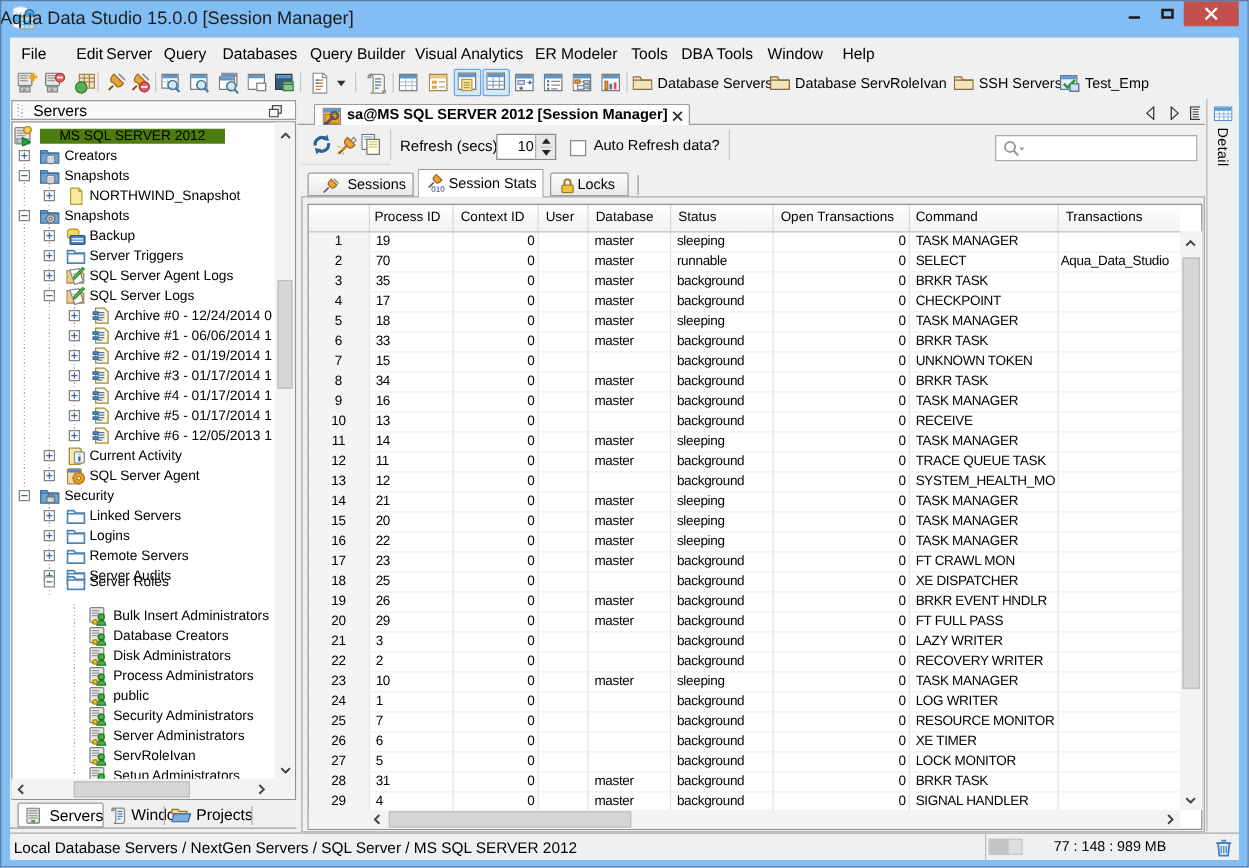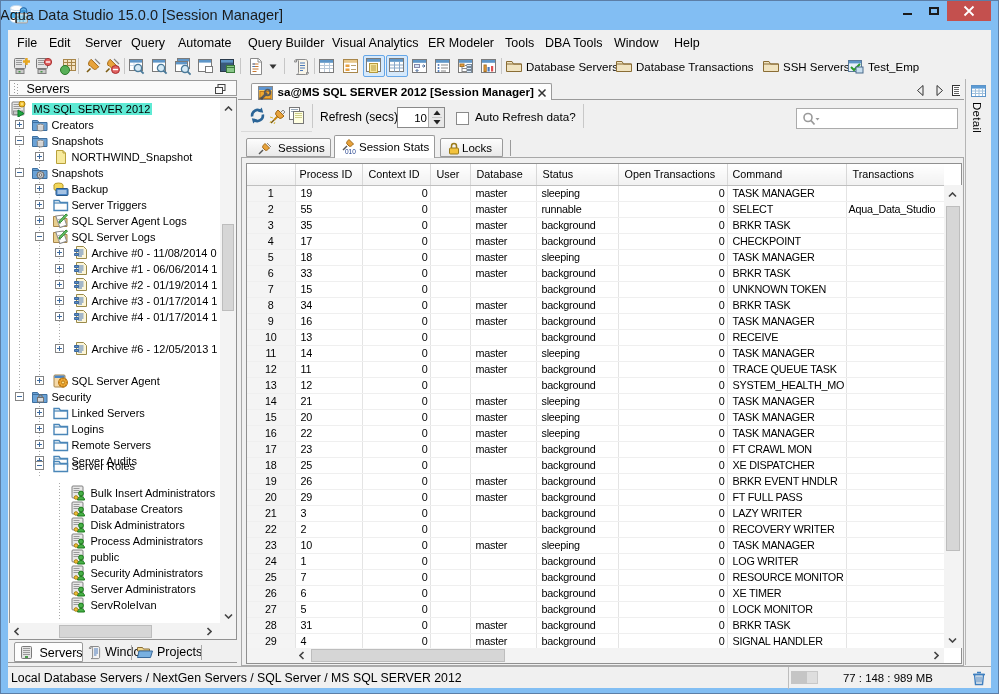--- a/index.html
+++ b/index.html
@@ -176,24 +176,24 @@
  <div id="minb"></div>
     <div id="maxb"></div>
  <div id="closebtn"><svg width="12" height="12" style="margin-top:4px">
         <path d="M1.5 1.5l9 9M10.5 1.5l-9 9" stroke="#fff" stroke-width="1.8"></path>
       </svg></div>
 </div>
 <div id="content"></div>
 
 <div id="menubar">
 <span style="left:9px">File</span>
-    <span style="left:41px">Edit</span>
+    <span style="left:53px">Edit</span>
     <span style="left:77px">Server</span>
     <span style="left:123px">Query</span>
-    <span style="left:170px">Automate</span>
+    <span style="left:170px">Databases</span>
     <span style="left:240px">Query Builder</span>
     <span style="left:324px">Visual Analytics</span>
     <span style="left:420px">ER Modeler</span>
     <span style="left:497px">Tools</span>
     <span style="left:537px">DBA Tools</span>
     <span style="left:606px">Window</span>
     <span style="left:666px">Help</span>
 </div>
 
 <div id="toolbar">
@@ -328,21 +328,21 @@
       <rect x="10" y="8" width="2.2" height="5.5" fill="#e05050"></rect>
     </svg>
 <div class="sep" style="left:501px"></div>
 <svg class="a" style="left:506px;top:58px" width="16" height="18" viewBox="0 0 16 18">
       <use href="#t-tfol"></use>
     </svg>
 <span class="lbl" style="left:526px">Database Servers</span>
 <svg class="a" style="left:616px;top:58px" width="16" height="18" viewBox="0 0 16 18">
       <use href="#t-tfol"></use>
     </svg>
-<span class="lbl" style="left:636px">Database Transactions</span>
+<span class="lbl" style="left:636px">Database ServRoleIvan</span>
 <svg class="a" style="left:763px;top:58px" width="16" height="18" viewBox="0 0 16 18">
       <use href="#t-tfol"></use>
     </svg>
 <span class="lbl" style="left:783px">SSH Servers</span>
 <svg class="a" style="left:848px;top:58px" width="16" height="18" viewBox="0 0 16 18">
       <rect x="0.5" y="2.5" width="13" height="11" fill="#e8f0f8" stroke="#5a7a9a"></rect>
       <rect x="1" y="3" width="12" height="2.4" fill="#5e96c8"></rect>
       <path d="M3 9l3 3 6-6" stroke="#2a9a2a" stroke-width="2" fill="none"></path>
       <rect x="8" y="9" width="7" height="6" fill="#c8dff0" stroke="#4a6a8a"></rect>
     </svg>
@@ -362,21 +362,21 @@
 <div class="dot" style="left:9px;top:18px;height:280px"></div>
 <div class="dot" style="left:29px;top:57px;height:226px"></div>
 <div class="dot" style="left:29px;top:305px;height:74px"></div>
 <div class="dot" style="left:49px;top:145px;height:106px"></div>
 <div class="dot" style="left:49px;top:385px;height:138px"></div>
 <div class="dot" style="left:29px;top:49px;height:10px"></div>
 <div class="trow" style="top:3px">
         <svg style="left:1px" width="17" height="16">
           <use href="#i-srv"></use>
         </svg>
-        <span style="left:24px;background:#5eead4;padding:0 2px;margin-left:-2px">MS SQL SERVER 2012</span>
+        <span style="left:24px;background:#4d7c0f;padding:0 16px;margin-left:-2px">MS SQL SERVER 2012</span>
       </div>
 <div class="trow" style="top:19px">
         <div class="eb p" style="left:5px;top:3px"></div>
         <svg style="left:22px" width="17" height="16">
           <use href="#i-dbf"></use>
         </svg>
         <span style="left:42px">Creators</span>
       </div>
 <div class="trow" style="top:35px">
         <div class="eb" style="left:5px;top:3px"></div>
@@ -425,21 +425,21 @@
         <svg style="left:43px" width="17" height="16">
           <use href="#i-log"></use>
         </svg>
         <span style="left:62px">SQL Server Logs</span>
       </div>
 <div class="trow" style="top:147px">
         <div class="eb p" style="left:45px;top:3px"></div>
         <svg style="left:63px" width="17" height="16">
           <use href="#i-arc"></use>
         </svg>
-        <span style="left:82px">Archive #0 - 11/08/2014 0</span>
+        <span style="left:82px">Archive #0 - 12/24/2014 0</span>
       </div>
 <div class="trow" style="top:163px">
         <div class="eb p" style="left:45px;top:3px"></div>
         <svg style="left:63px" width="17" height="16">
           <use href="#i-arc"></use>
         </svg>
         <span style="left:82px">Archive #1 - 06/06/2014 1</span>
       </div>
 <div class="trow" style="top:179px">
         <div class="eb p" style="left:45px;top:3px"></div>
@@ -455,27 +455,41 @@
         </svg>
         <span style="left:82px">Archive #3 - 01/17/2014 1</span>
       </div>
 <div class="trow" style="top:211px">
         <div class="eb p" style="left:45px;top:3px"></div>
         <svg style="left:63px" width="17" height="16">
           <use href="#i-arc"></use>
         </svg>
         <span style="left:82px">Archive #4 - 01/17/2014 1</span>
       </div>
+<div class="trow" style="top:227px">
+        <div class="eb p" style="left:45px;top:3px"></div>
+        <svg style="left:63px" width="17" height="16">
+          <use href="#i-arc"></use>
+        </svg>
+        <span style="left:82px">Archive #5 - 01/17/2014 1</span>
+      </div>
 <div class="trow" style="top:243px">
         <div class="eb p" style="left:45px;top:3px"></div>
         <svg style="left:63px" width="17" height="16">
           <use href="#i-arc"></use>
         </svg>
         <span style="left:82px">Archive #6 - 12/05/2013 1</span>
       </div>
+<div class="trow" style="top:259px">
+        <div class="eb p" style="left:25px;top:3px"></div>
+        <svg style="left:43px" width="17" height="16">
+          <use href="#i-act"></use>
+        </svg>
+        <span style="left:62px">Current Activity</span>
+      </div>
 <div class="trow" style="top:275px">
         <div class="eb p" style="left:25px;top:3px"></div>
         <svg style="left:43px" width="17" height="16">
           <use href="#i-agt"></use>
         </svg>
         <span style="left:62px">SQL Server Agent</span>
       </div>
 <div class="trow" style="top:307px">
         <div class="eb p" style="left:25px;top:3px"></div>
         <svg style="left:43px" width="17" height="16">
@@ -558,20 +572,26 @@
         <svg style="left:61px" width="17" height="16">
           <use href="#i-rol"></use>
         </svg>
         <span style="left:81px">Server Administrators</span>
       </div>
 <div class="trow" style="top:499px">
         <svg style="left:61px" width="17" height="16">
           <use href="#i-rol"></use>
         </svg>
         <span style="left:81px">ServRoleIvan</span>
+      </div>
+<div class="trow" style="top:515px">
+        <svg style="left:61px" width="17" height="16">
+          <use href="#i-rol"></use>
+        </svg>
+        <span style="left:81px">Setup Administrators</span>
       </div>
 </div>
 </div>
 
 <div id="rp"></div>
 <div id="etabline"></div>
 <div id="etab">
  <svg class="a" style="left:6px;top:2px" width="15" height="14">
       <rect x="0.5" y="0.5" width="14" height="13" fill="#f5c860" stroke="#888"></rect>
       <rect x="1" y="1" width="13" height="3" fill="#5e96d2"></rect>
@@ -699,21 +719,21 @@
           <td class="r">0</td>
           <td></td>
           <td>master</td>
           <td>sleeping</td>
           <td class="r">0</td>
           <td>TASK MANAGER</td>
           <td></td>
         </tr>
 <tr>
           <td class="n">2</td>
-          <td>55</td>
+          <td>70</td>
           <td class="r">0</td>
           <td></td>
           <td>master</td>
           <td>runnable</td>
           <td class="r">0</td>
           <td>SELECT</td>
           <td style="padding-left:2px">Aqua_Data_Studio</td>
         </tr>
 <tr>
           <td class="n">3</td>

